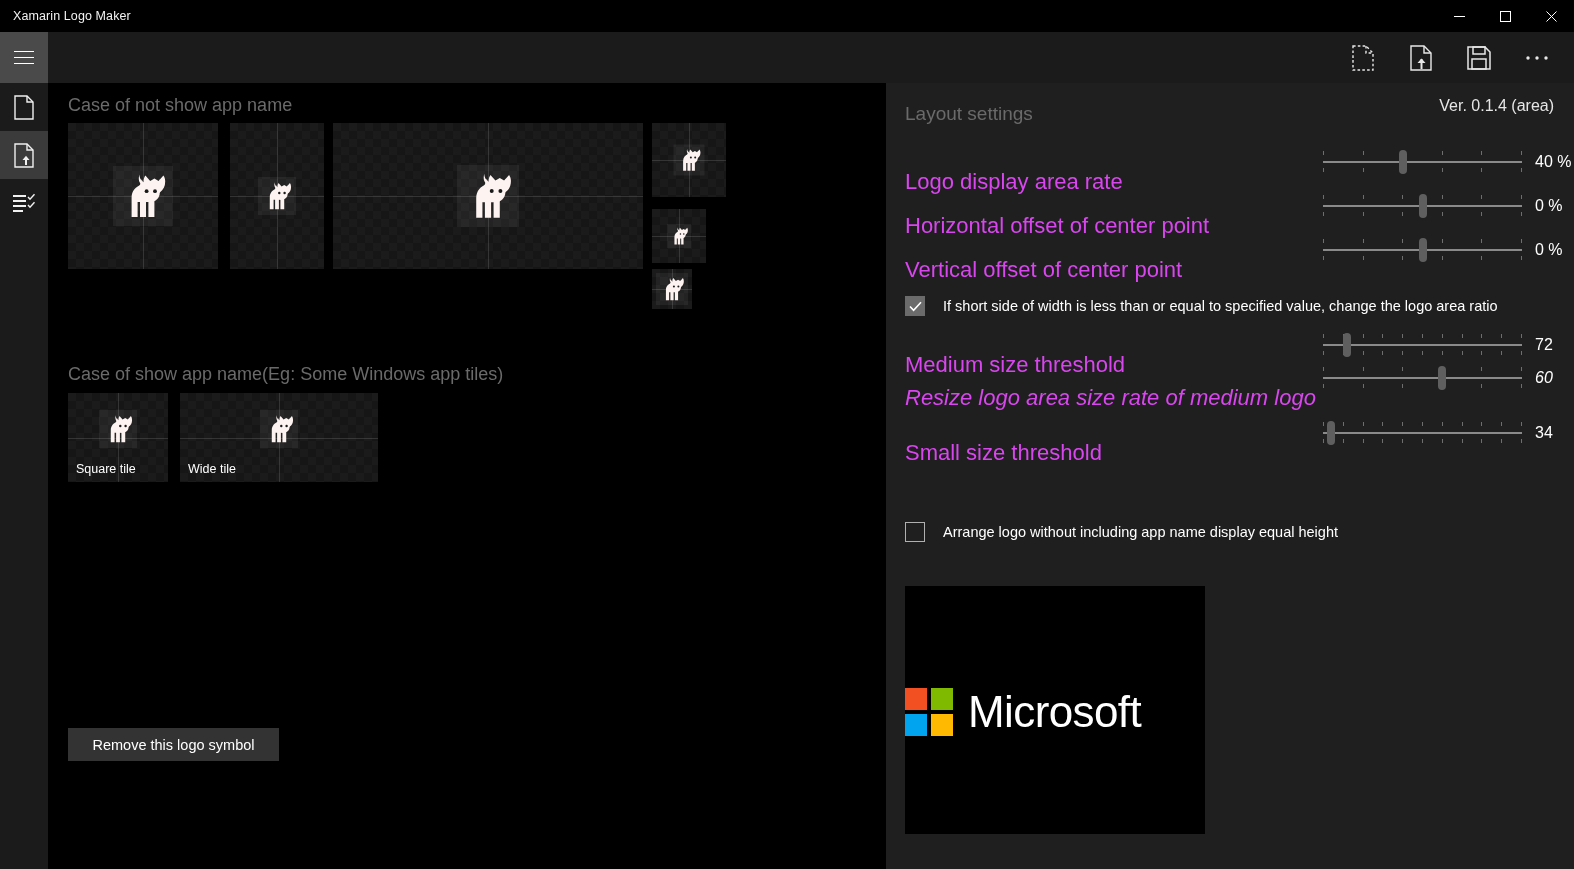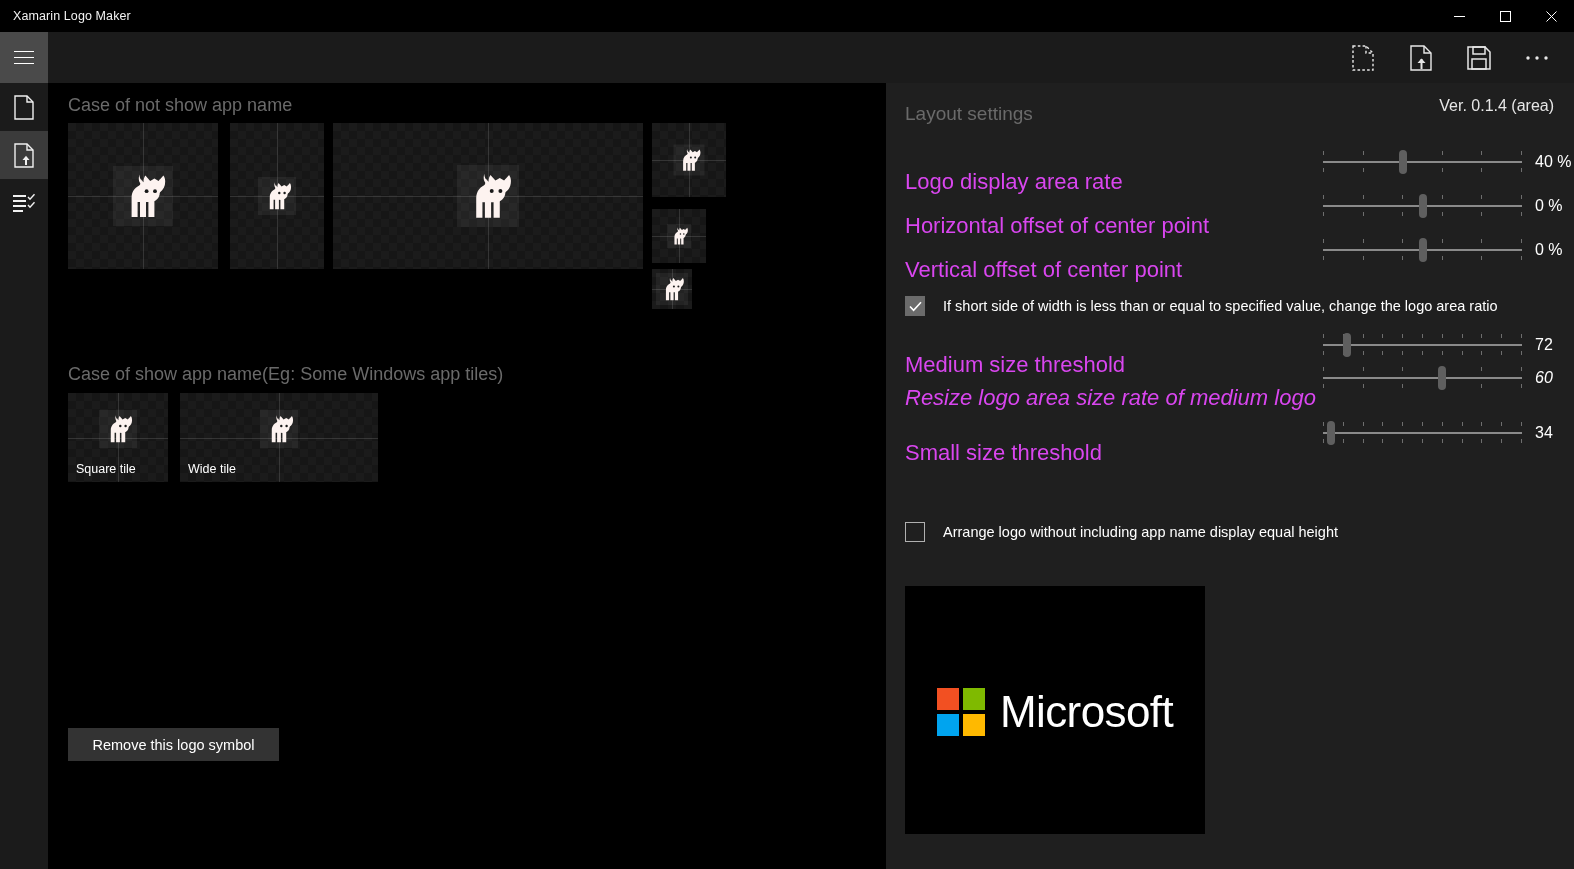--- a/index.html
+++ b/index.html
@@ -153,21 +153,21 @@
     display: flex; align-items: center; justify-content: center; flex: 0 0 auto;
   }
   .checkbox.checked { background: #6b6b6b; border-color: #6b6b6b; }
   .checkbox svg { display: none; }
   .checkbox.checked svg { display: block; }
   .check-label { color: #ffffff; font-size: 14.5px; white-space: nowrap; }
 
   
   .ms-preview {
     position: absolute; left: 19px; top: 503px; width: 300px; height: 248px;
-    background: #000000; display: flex; align-items: center; justify-content: center;
+    background: #000000; display: flex; align-items: center; justify-content: flex-start;
   }
   .ms-inner { display: flex; align-items: center; gap: 15px; transform: translateY(2px); }
   .ms-grid {
     width: 48px; height: 48px; display: grid;
     grid-template-columns: 22px 22px; grid-template-rows: 22px 22px; gap: 4px;
   }
   .ms-grid span { display: block; }
   .ms-word { color: #ffffff; font-size: 44px; letter-spacing: -.6px; line-height: 1; font-weight: 400; }
 </style>
 </head>

